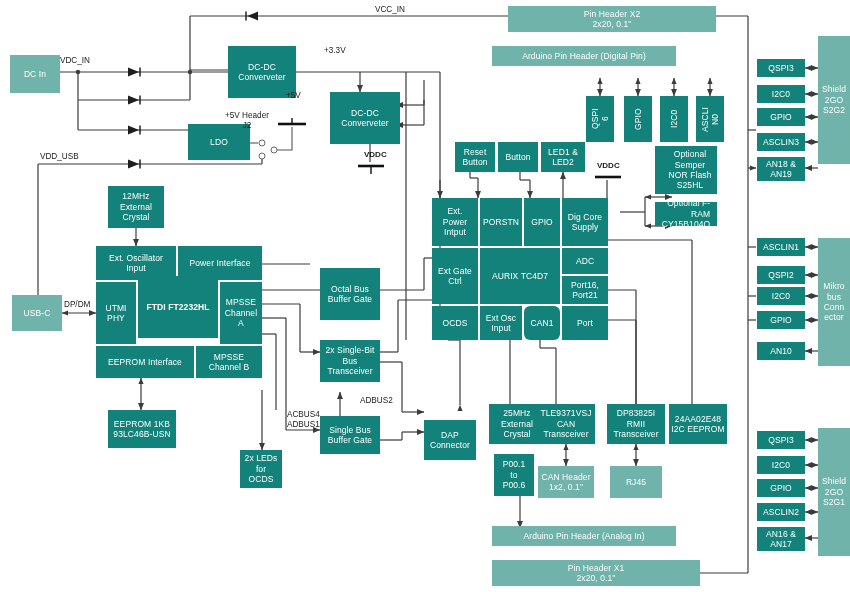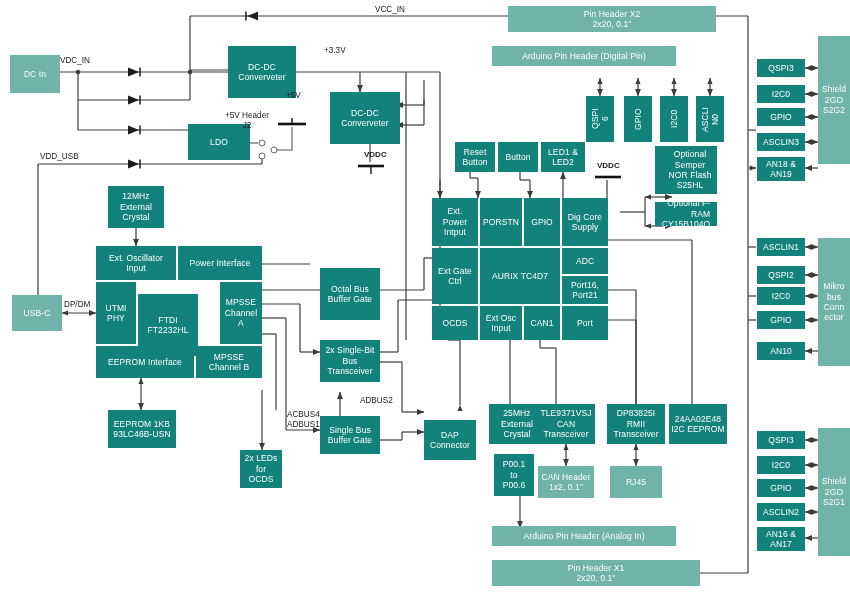--- a/index.html
+++ b/index.html
@@ -232,21 +232,21 @@
 External
 Crystal</div>
   <div class="blk light" style="left:12px;top:295px;width:50px;height:36px;">USB-C</div>
   <div class="lbl" style="left:64px;top:300px;">DP/DM</div>
 
   <div class="blk dark" style="left:96px;top:246px;width:80px;height:34px;">Ext. Oscillator
 Input</div>
   <div class="blk dark" style="left:178px;top:246px;width:84px;height:34px;">Power Interface</div>
   <div class="blk dark" style="left:96px;top:282px;width:40px;height:62px;">UTMI
 PHY</div>
-  <div class="blk dark" style="left:138px;top:294px;width:60px;height:62px;">FTDI FT2232HL</div>
+  <div class="blk dark" style="left:138px;top:276px;width:80px;height:62px;font-weight:bold;">FTDI FT2232HL</div>
   <div class="blk dark" style="left:220px;top:282px;width:42px;height:62px;">MPSSE
 Channel
 A</div>
   <div class="blk dark" style="left:96px;top:346px;width:98px;height:32px;">EEPROM Interface</div>
   <div class="blk dark" style="left:196px;top:346px;width:66px;height:32px;">MPSSE
 Channel B</div>
   <div class="blk dark" style="left:108px;top:410px;width:68px;height:38px;">EEPROM 1KB
 93LC46B-USN</div>
   <div class="blk dark" style="left:240px;top:450px;width:42px;height:38px;">2x LEDs
 for
@@ -280,21 +280,21 @@
   <div class="blk dark" style="left:432px;top:248px;width:46px;height:56px;">Ext Gate
 Ctrl</div>
   <div class="blk dark" style="left:480px;top:248px;width:80px;height:56px;">AURIX    TC4D7</div>
   <div class="blk dark" style="left:562px;top:248px;width:46px;height:26px;">ADC</div>
   <div class="blk dark" style="left:562px;top:276px;width:46px;height:28px;">Port16,
 Port21</div>
 
   <div class="blk dark" style="left:432px;top:306px;width:46px;height:34px;">OCDS</div>
   <div class="blk dark" style="left:480px;top:306px;width:42px;height:34px;">Ext Osc
 Input</div>
-  <div class="blk dark" style="left:524px;top:306px;width:36px;height:34px;">CAN1</div>
+  <div class="blk dark" style="left:524px;top:306px;width:36px;height:34px;border-radius:6px;">CAN1</div>
   <div class="blk dark" style="left:562px;top:306px;width:46px;height:34px;">Port</div>
 
   <div class="blk dark" style="left:655px;top:146px;width:62px;height:48px;padding-left:10px;">Optional
 Semper
 NOR Flash
 S25HL</div>
   <div class="blk dark" style="left:655px;top:202px;width:62px;height:24px;text-align:right;">Optional F-
 RAM
 CY15B104Q</div>
 

